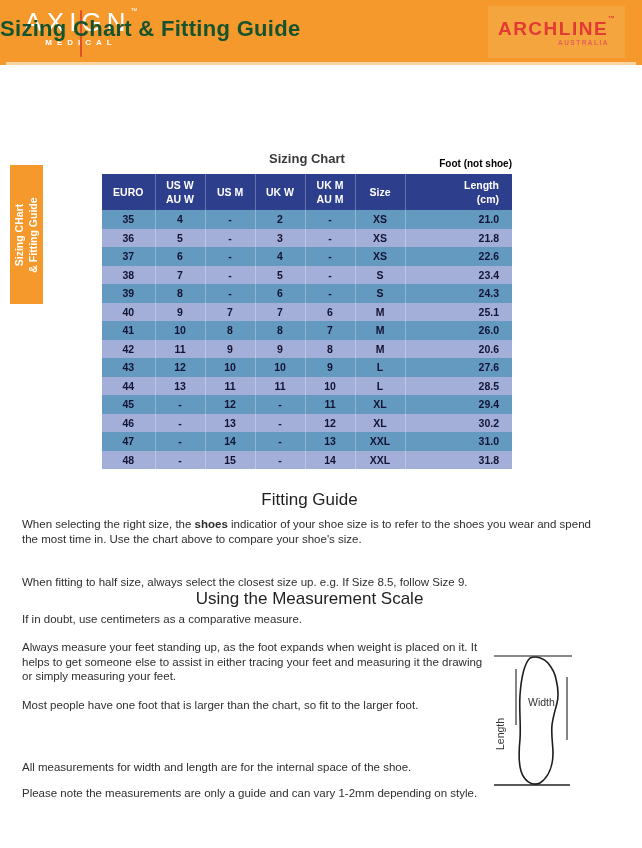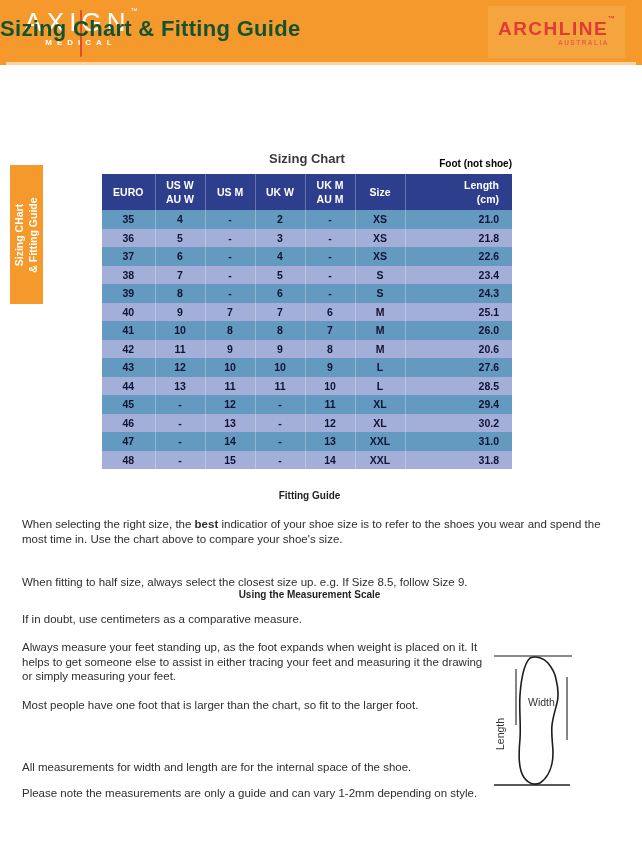--- a/index.html
+++ b/index.html
@@ -35,21 +35,21 @@
   table.sizing{position:absolute;left:102px;top:174px;width:410px;border-collapse:collapse;table-layout:fixed;}
   table.sizing th{background:#2D3E8D;color:#ffffff;font-size:10.5px;font-weight:bold;height:36px;
     white-space:pre-line;vertical-align:middle;text-align:center;line-height:1.35;padding:0;}
   table.sizing td{height:18.5px;font-size:10.5px;font-weight:bold;color:#131335;
     text-align:center;padding:0;vertical-align:middle;}
   table.sizing tbody tr:nth-child(odd){background:#649AC0;}
   table.sizing tbody tr:nth-child(even){background:#A3AFD8;}
   table.sizing th:not(:last-child),table.sizing td:not(:last-child){border-right:1px solid rgba(255,255,255,0.28);}
   table.sizing .len{text-align:right;padding-right:13px;}
   
-  .sec-heading{position:absolute;left:22px;width:575px;text-align:center;font-size:10px;font-weight:bold;color:#1f1f1f;}
+  .sec-heading{position:absolute;left:22px;width:575px;text-align:center;font-size:17px;font-weight:normal;color:#1f1f1f;}
   .para{position:absolute;left:22px;font-size:11.5px;color:#2e2e2e;line-height:14.5px;}
   #h-fitting{top:490px;}
   #p-fit1{top:517px;width:580px;}
   #p-fit2{top:560px;width:580px;margin-top:15px;}
   #h-measure{top:589px;}
   #p-m1{top:612px;width:575px;}
   #p-m2{top:640px;width:468px;}
   #p-m3{top:698px;width:468px;}
   #p-m4{top:760px;width:525px;}
   #p-m5{top:786px;width:500px;}
@@ -232,21 +232,21 @@
         <td>15</td>
         <td>-</td>
         <td>14</td>
         <td>XXL</td>
         <td class="len">31.8</td>
       </tr>
     </tbody>
 </table>
 
 <div class="sec-heading" id="h-fitting">Fitting Guide</div>
-<div class="para" id="p-fit1"><span>When selecting the right size, the </span><b>best</b><span> indicatior of your shoe size is to refer to the shoes you wear and spend the most time in. Use the chart above to compare your shoe's size.</span></div>
+<div class="para" id="p-fit1"><span>When selecting the right size, the </span><b>shoes</b><span> indicatior of your shoe size is to refer to the shoes you wear and spend the most time in. Use the chart above to compare your shoe's size.</span></div>
 <div class="para" id="p-fit2">When fitting to half size, always select the closest size up. e.g. If Size 8.5, follow Size 9.</div>
 
 <div class="sec-heading" id="h-measure">Using the Measurement Scale</div>
 <div class="para" id="p-m1">If in doubt, use centimeters as a comparative measure.</div>
 <div class="para" id="p-m2">Always measure your feet standing up, as the foot expands when weight is placed on it. It helps to get someone else to assist in either tracing your feet and measuring it the drawing or simply measuring your feet.</div>
 <div class="para" id="p-m3">Most people have one foot that is larger than the chart, so fit to the larger foot.</div>
 <div class="para" id="p-m4">All measurements for width and length are for the internal space of the shoe.</div>
 <div class="para" id="p-m5">Please note the measurements are only a guide and can vary 1-2mm depending on style.</div>
 
 <svg class="foot-svg" width="156" height="150" viewBox="0 0 156 150">

